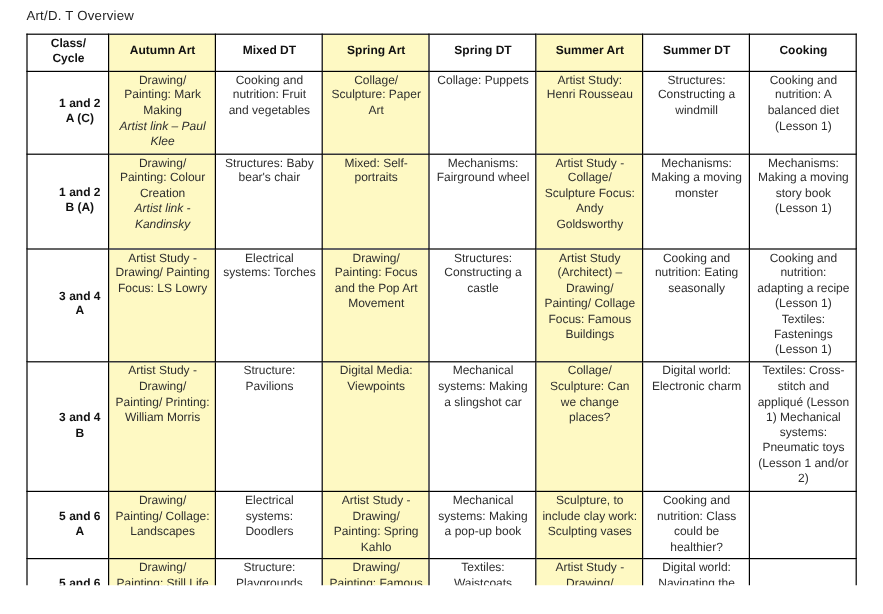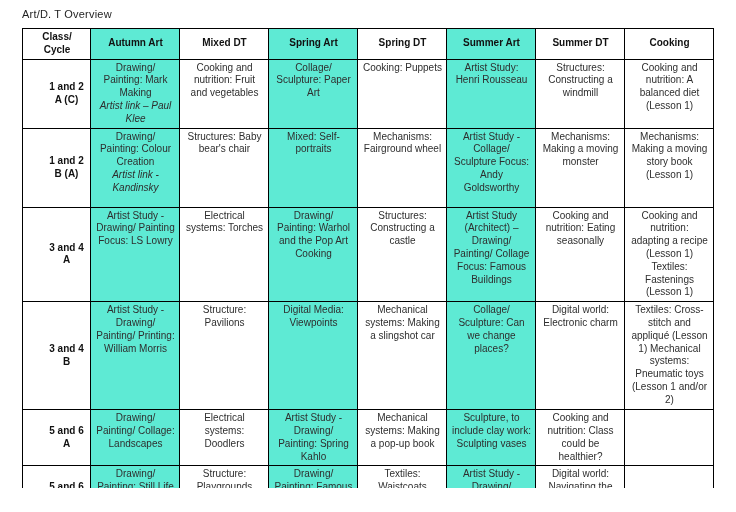--- a/index.html
+++ b/index.html
@@ -52,21 +52,21 @@
   }
   table.overview td.class-cell {
     font-weight: bold;
     text-align: center;
     vertical-align: middle;
     white-space: pre-line;
     color: #111111;
     padding-left: 24px;
   }
   table.overview .art {
-    background: #5eead4;
+    background: #fef9c3;
   }
   .artist {
     display: block;
     font-style: italic;
   }
   col.c-class { width: 68px; }
   col.c-std   { width: 89px; }
 </style>
 </head>
 <body>
@@ -97,21 +97,21 @@
       <th>Summer DT</th>
       <th>Cooking</th>
     </tr>
 
     <tr style="height:58px">
       <td class="class-cell">1 and 2
 A (C)</td>
       <td class="art"><span>Drawing/ Painting: Mark Making</span><span class="artist">Artist link – Paul Klee</span></td>
       <td>Cooking and nutrition: Fruit and vegetables</td>
       <td class="art">Collage/ Sculpture: Paper Art</td>
-      <td>Cooking: Puppets</td>
+      <td>Collage: Puppets</td>
       <td class="art">Artist Study: Henri Rousseau</td>
       <td>Structures: Constructing a windmill</td>
       <td>Cooking and nutrition: A balanced diet (Lesson 1)</td>
     </tr>
 
     <tr style="height:79px">
       <td class="class-cell">1 and 2
 B (A)</td>
       <td class="art"><span>Drawing/ Painting: Colour Creation</span><span class="artist">Artist link - Kandinsky</span></td>
       <td>Structures: Baby bear's chair</td>
@@ -120,21 +120,21 @@
       <td class="art">Artist Study - Collage/ Sculpture Focus: Andy Goldsworthy</td>
       <td>Mechanisms: Making a moving monster</td>
       <td>Mechanisms: Making a moving story book (Lesson 1)</td>
     </tr>
 
     <tr style="height:88px">
       <td class="class-cell">3 and 4
 A</td>
       <td class="art">Artist Study - Drawing/ Painting Focus: LS Lowry</td>
       <td>Electrical systems: Torches</td>
-      <td class="art">Drawing/ Painting: Warhol and the Pop Art Cooking</td>
+      <td class="art">Drawing/ Painting: Focus and the Pop Art Movement</td>
       <td>Structures: Constructing a castle</td>
       <td class="art">Artist Study (Architect) – Drawing/ Painting/ Collage Focus: Famous Buildings</td>
       <td>Cooking and nutrition: Eating seasonally</td>
       <td>Cooking and nutrition: adapting a recipe (Lesson 1) Textiles: Fastenings (Lesson 1)</td>
     </tr>
 
     <tr style="height:108px">
       <td class="class-cell">3 and 4
 B</td>
       <td class="art">Artist Study - Drawing/ Painting/ Printing: William Morris</td>

